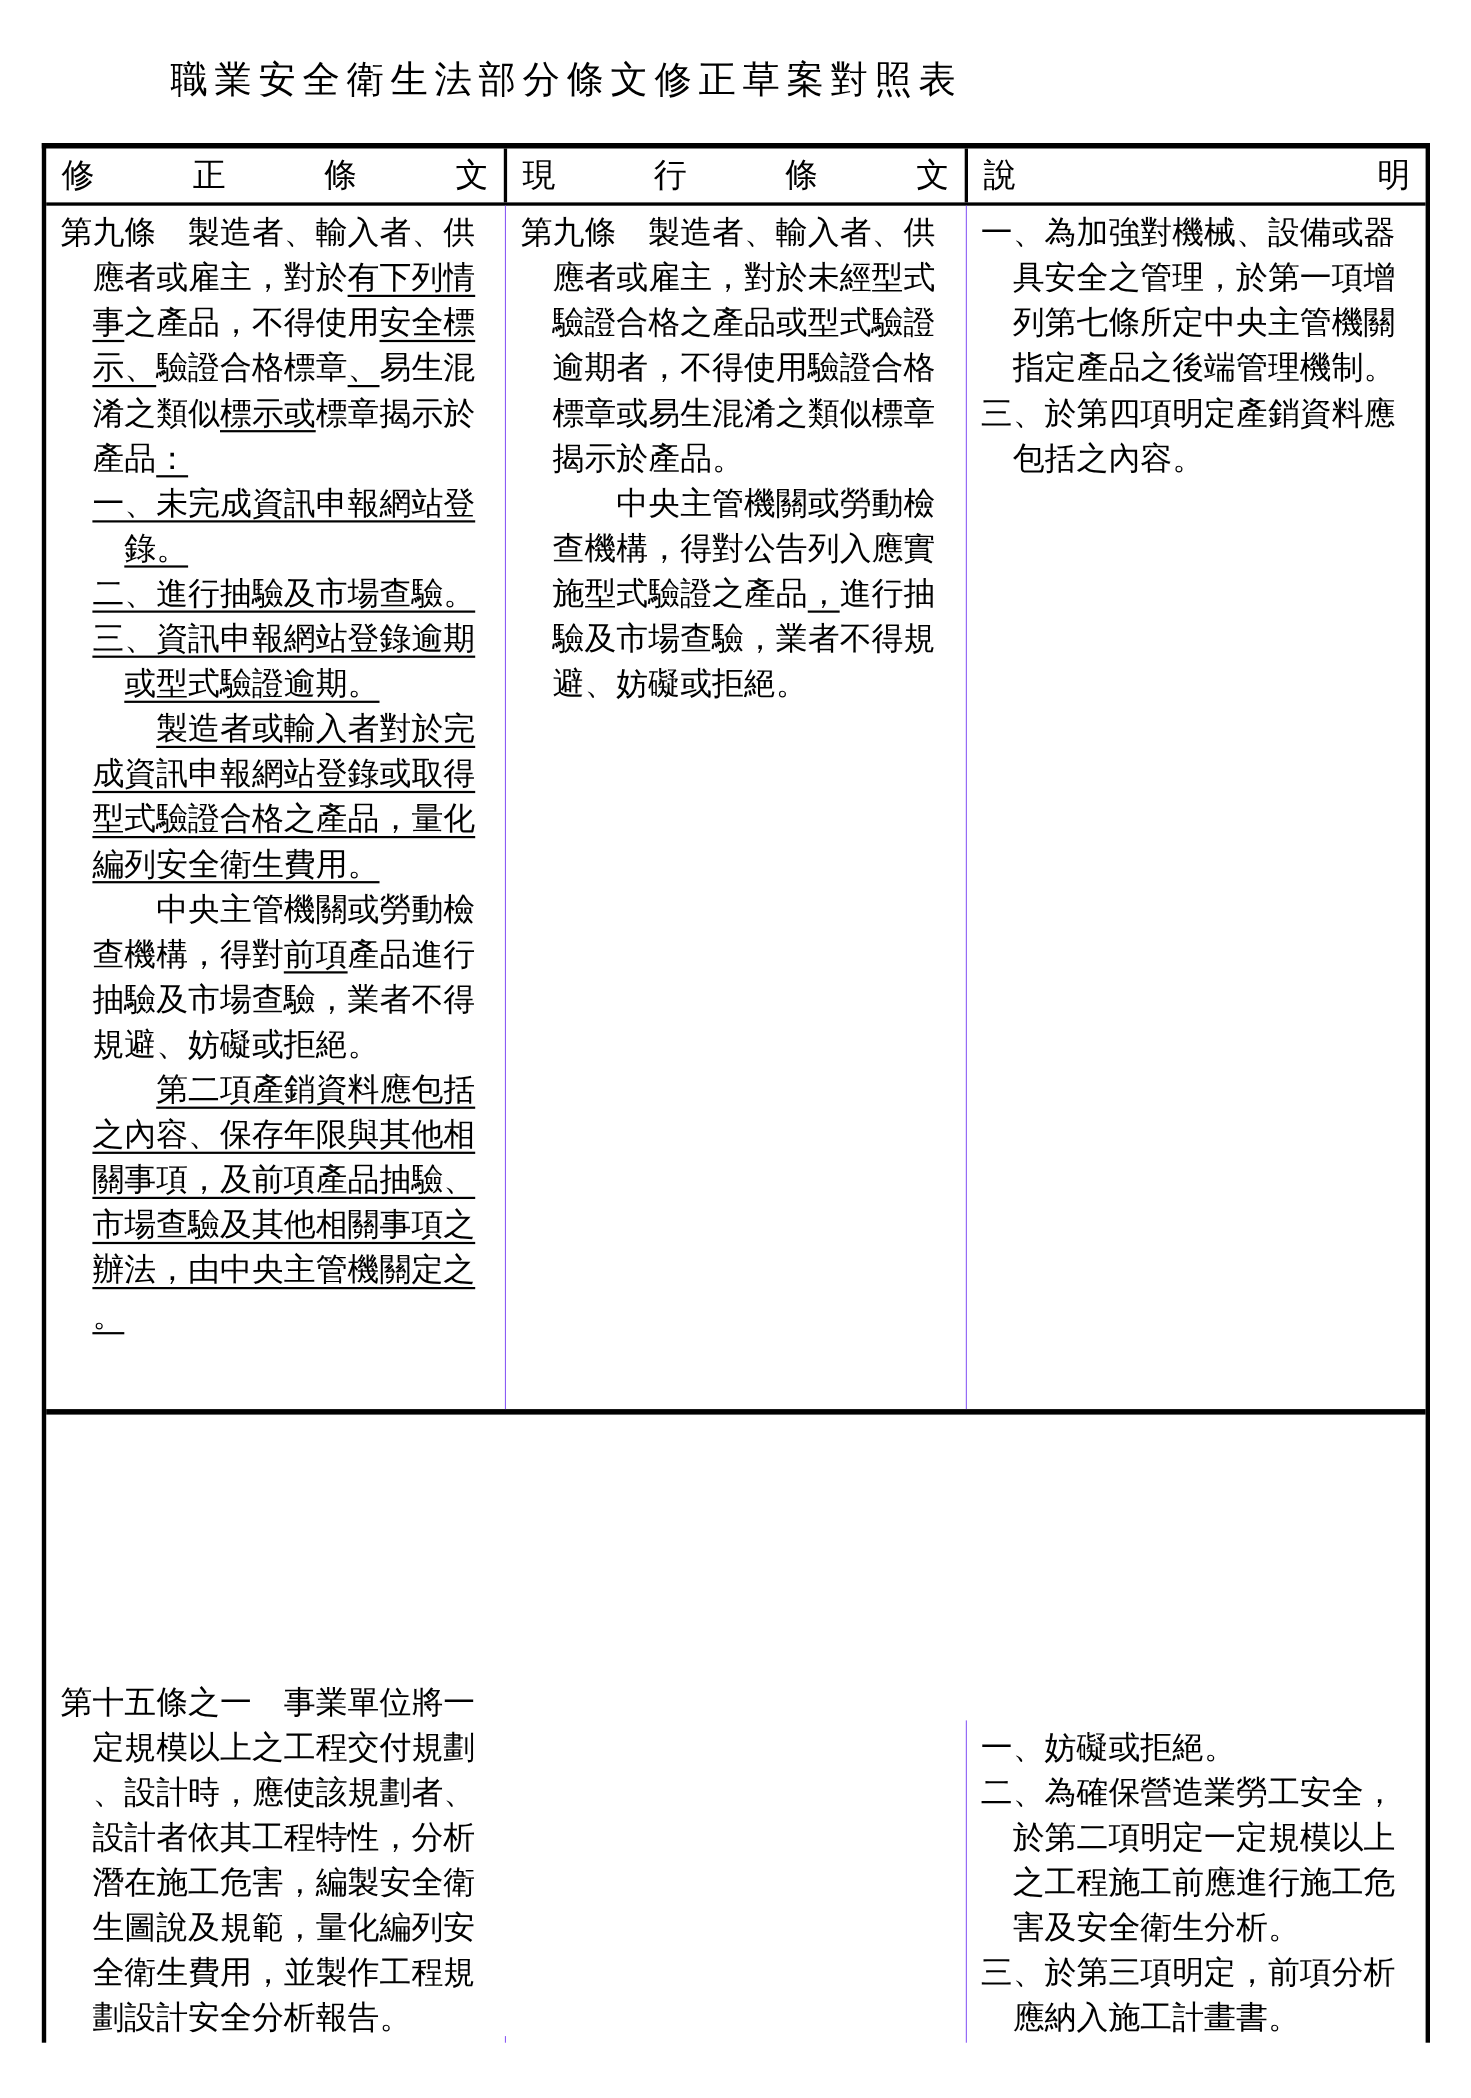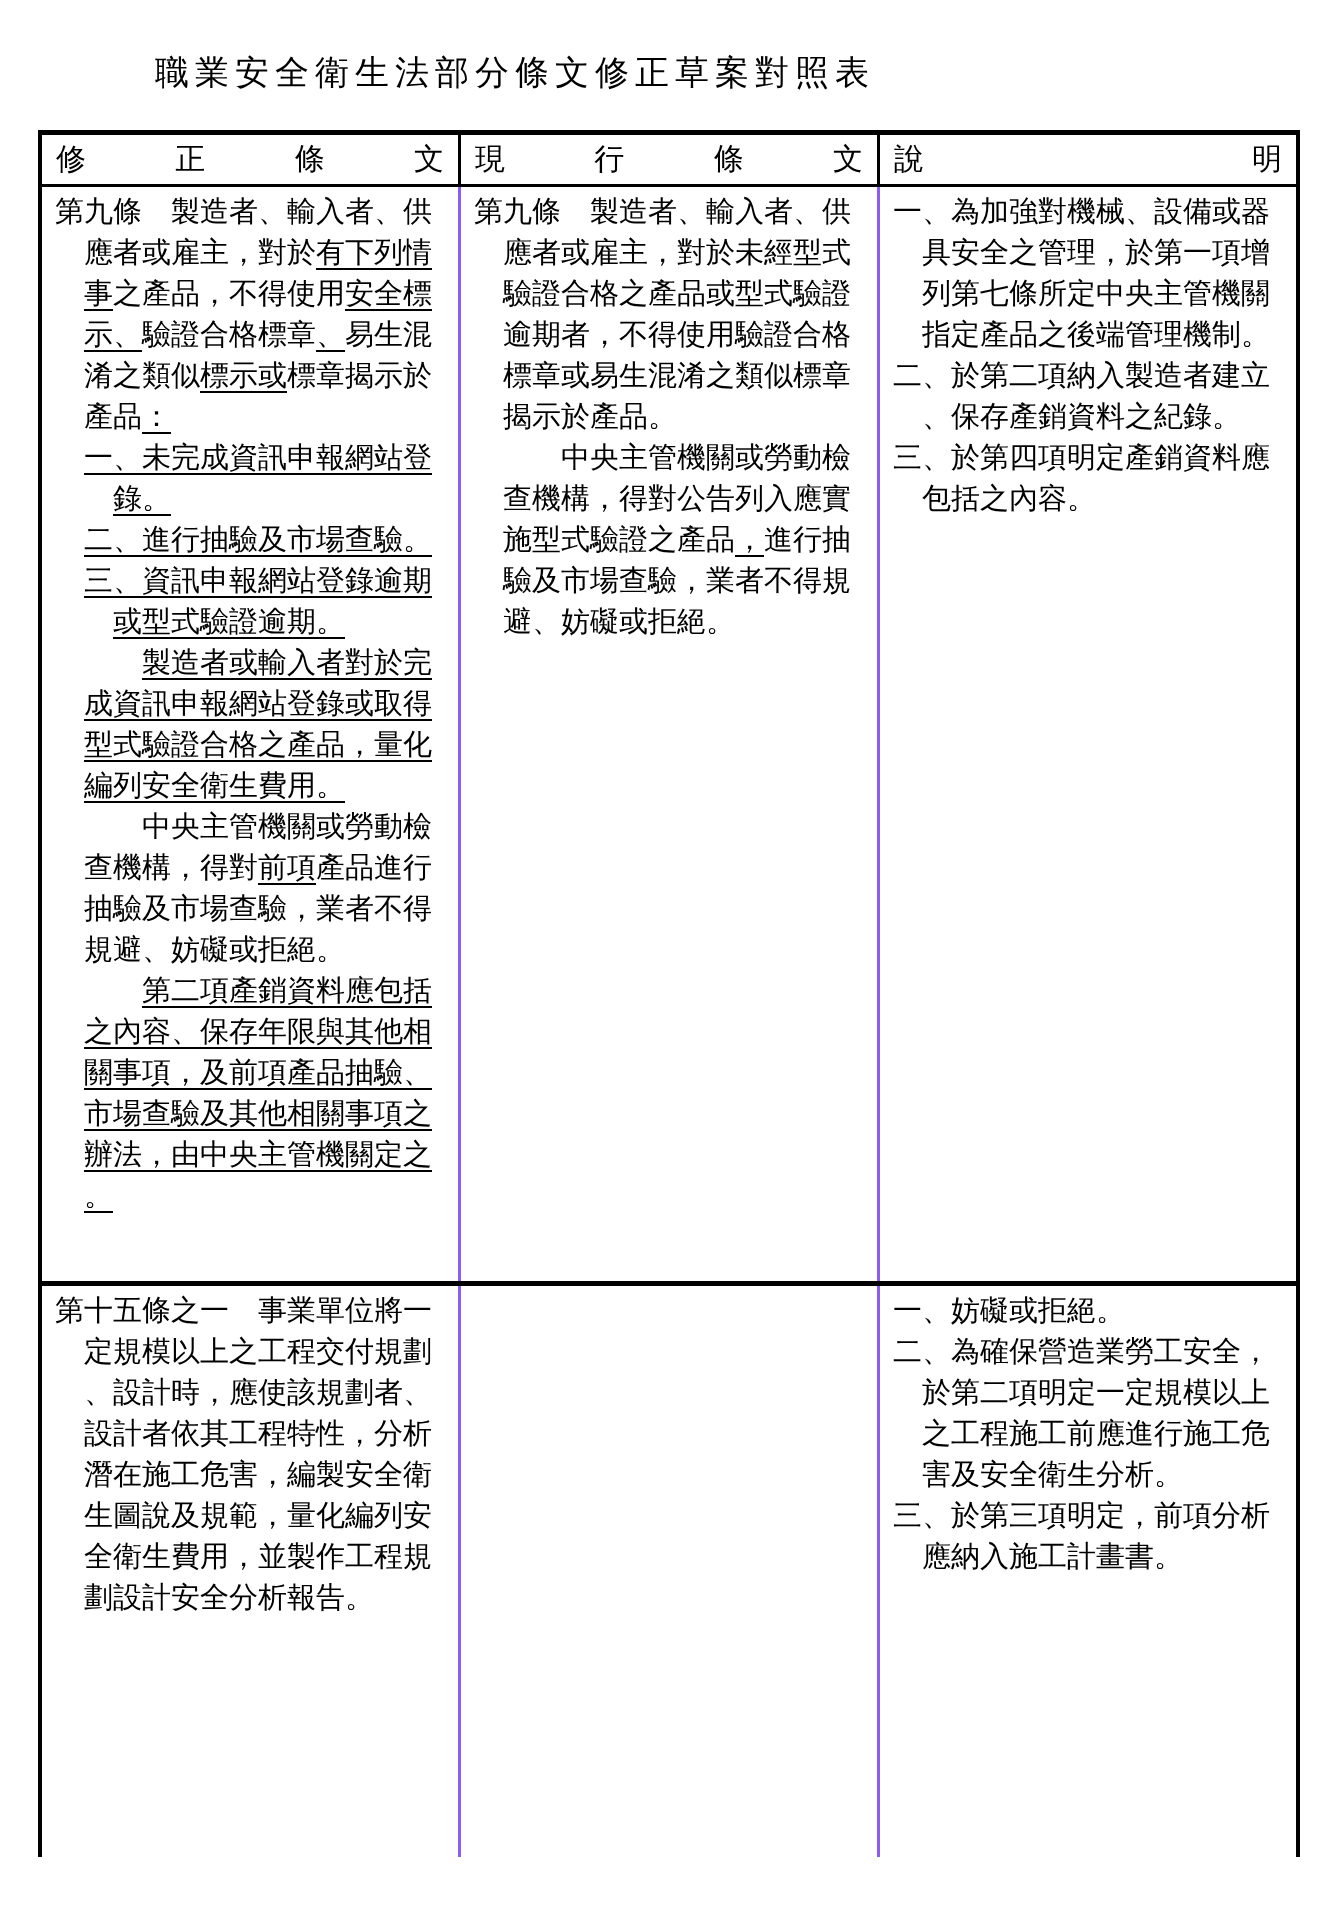--- a/index.html
+++ b/index.html
@@ -48,33 +48,33 @@
     box-sizing: border-box;
     overflow: hidden;
   }
   .hcell + .hcell { border-left: 3px solid #000000; }
   .brow {
     display: flex;
     box-sizing: border-box;
     font-family: Liberation Mono, monospace;
   }
   .brow-0 { height: 1099px; border-bottom: 5px solid #000000; }
-  .brow-1 { height: 571px; }
+  .brow-1 { height: 571px; align-items: flex-end; }
   .bcell {
     flex: 1 1 0;
     box-sizing: border-box;
     padding: 6px 10px 0 13px;
     font-size: 29px;
     line-height: 41px;
     overflow: hidden;
     word-break: break-all;
     overflow-wrap: anywhere;
     line-break: anywhere;
   }
-  .bcell + .bcell { border-left: 3px solid #8b5cf6; }
+  .bcell + .bcell { border-left: 1px solid #8b5cf6; }
   .para { margin: 0; }
   .s-hang1   { padding-left: 29px; text-indent: -29px; }
   .s-hang2   { padding-left: 58px; text-indent: -29px; }
   .s-indent3 { padding-left: 29px; text-indent: 58px;  }
   .useg {
     text-decoration: underline;
     text-decoration-thickness: 2px;
     text-underline-offset: 6px;
   }
 </style>
@@ -112,21 +112,20 @@
             <div class="para s-indent3"><span class="useg">製造者或輸入者對於完成資訊申報網站登錄或取得型式驗證合格之產品，量化編列安全衛生費用。</span></div>
             <div class="para s-indent3"><span>中央主管機關或勞動檢查機構，得對</span><span class="useg">前項</span><span>產品進行抽驗及市場查驗，業者不得規避、妨礙或拒絕。</span></div>
             <div class="para s-indent3"><span class="useg">第二項產銷資料應包括之內容、保存年限與其他相關事項，及前項產品抽驗、市場查驗及其他相關事項之辦法，由中央主管機關定之。</span></div>
           </div>
           <div class="bcell">
             <div class="para s-hang1"><span>第九條　製造者、輸入者、供應者或雇主，對於未經型式驗證合格之產品或型式驗證逾期者，不得使用驗證合格標章或易生混淆之類似標章揭示於產品。</span></div>
             <div class="para s-indent3"><span>中央主管機關或勞動檢查機構，得對公告列入應實施型式驗證之產品</span><span class="useg">，</span><span>進行抽驗及市場查驗，業者不得規避、妨礙或拒絕。</span></div>
           </div>
           <div class="bcell">
             <div class="para s-hang1"><span>一、為加強對機械、設備或器具安全之管理，於第一項增列第七條所定中央主管機關指定產品之後端管理機制。</span></div>
-            <div class="para s-hang1"><span>二、於第二項納入製造者建立、保存產銷資料之紀錄。</span></div>
             <div class="para s-hang1"><span>三、於第四項明定產銷資料應包括之內容。</span></div>
           </div>
         </div>
         <div class="brow brow-1">
           <div class="bcell">
             <div class="para s-hang1"><span>第十五條之一　事業單位將一定規模以上之工程交付規劃、設計時，應使該規劃者、設計者依其工程特性，分析潛在施工危害，編製安全衛生圖說及規範，量化編列安全衛生費用，並製作工程規劃設計安全分析報告。</span></div>
           </div>
           <div class="bcell"></div>
           <div class="bcell">
             <div class="para s-hang1"><span>一、妨礙或拒絕。</span></div>

